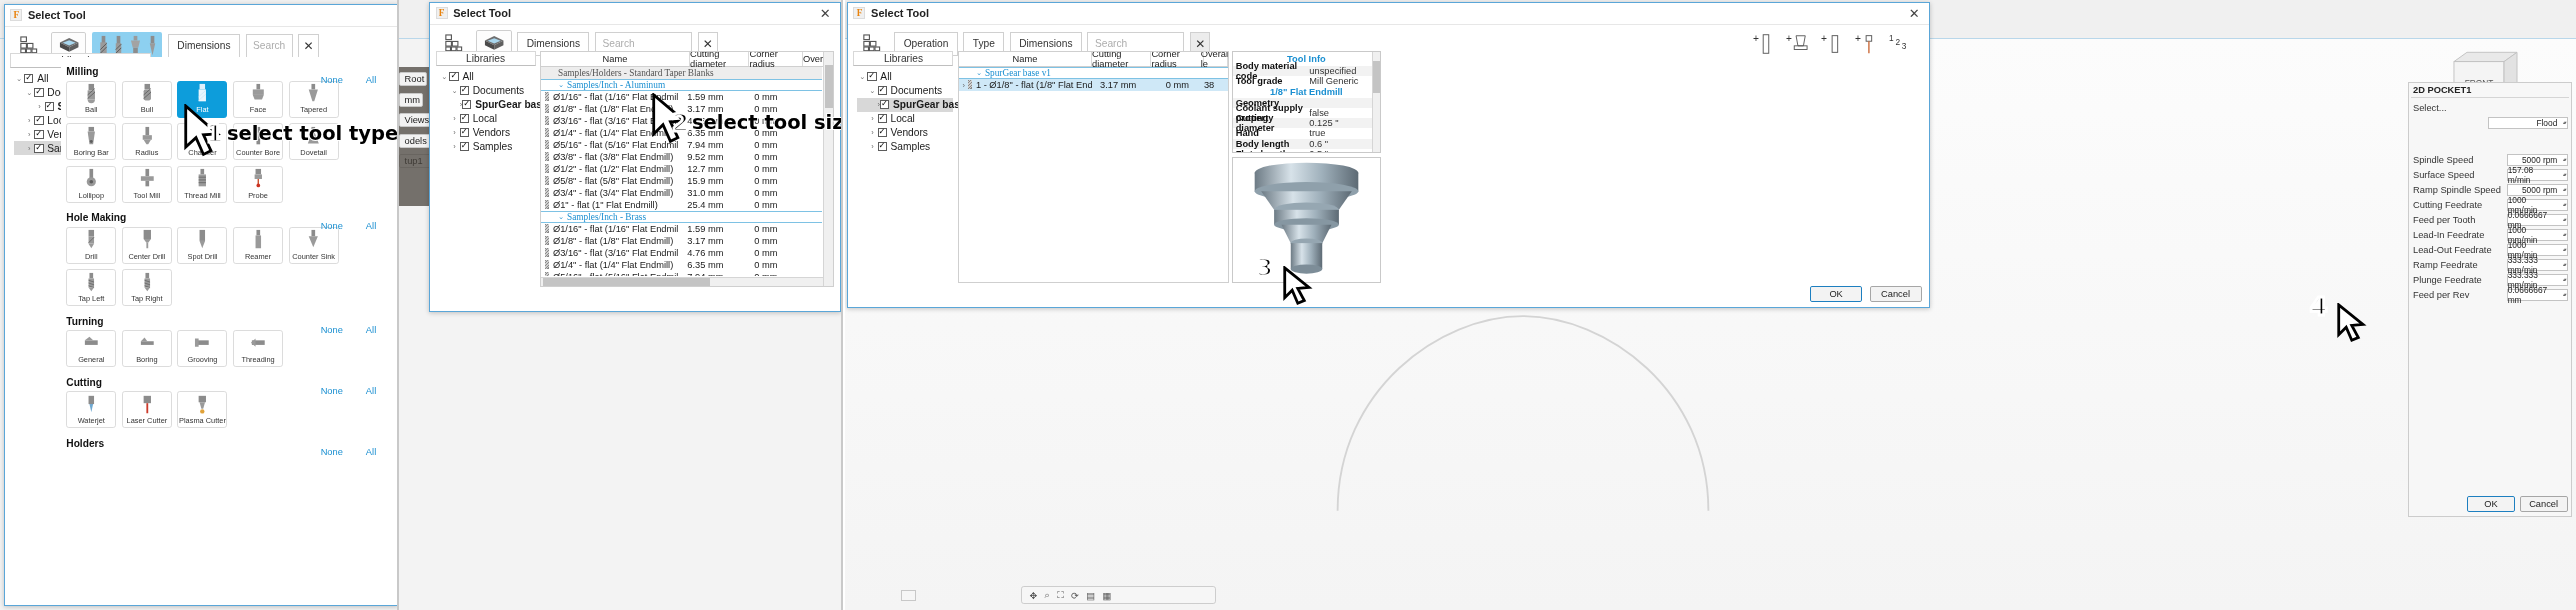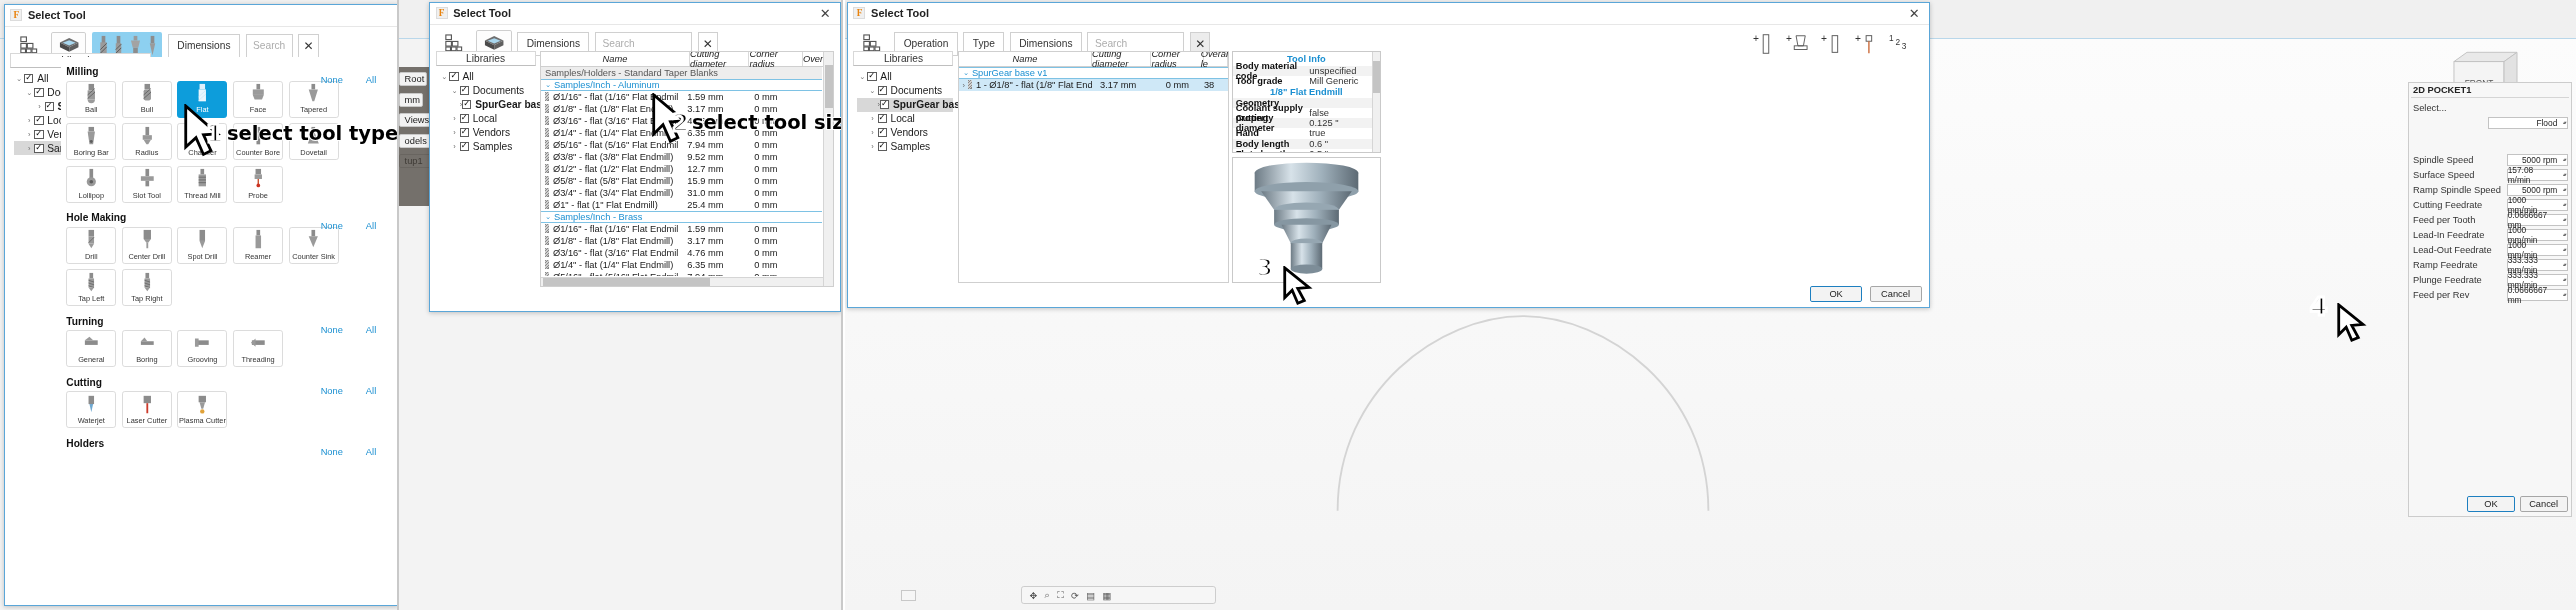--- a/index.html
+++ b/index.html
@@ -55,28 +55,28 @@
   .grid { display:flex; flex-wrap:wrap; gap:5.6px; }
   .tcard { width:50px; height:37px; border:0.9px solid #dcdcdc; border-radius:2.8px; background:#fff;
      display:flex; flex-direction:column; align-items:center; justify-content:flex-end; padding-bottom:1.9px; }
   .tcard.sel { background:#0d9ddb; border-color:#0d9ddb; }
   .tcard .cap { font-size:7.4px; color:#333; line-height:8.4px; }
   .tcard.sel .cap { color:#fff; }
   .tcard .pic { flex:1; display:flex; align-items:center; justify-content:center; }
 
   
   .tbl { position:absolute; border:0.9px solid #cfcfcf; background:#fff; overflow:hidden; }
-  .thead { display:flex; height:15px; background:#fff; border-bottom:0.9px solid #cfcfcf; font-size:9.3px;font-style:italic; }
+  .thead { display:flex; height:15px; background:#fff; border-bottom:0.9px solid #cfcfcf; font-size:9.3px; }
   .thead div { border-right:0.9px solid #d9d9d9; display:flex; align-items:center; justify-content:center; color:#222; }
   .trow { display:flex; height:12px; font-size:9.3px; align-items:center; }
   .trow .nm { padding-left:3.7px; white-space:nowrap; overflow:hidden; }
   .trow .nm .bit { display:inline-block; width:4.6px; height:8.4px; background:
       repeating-linear-gradient(135deg,#8a8a8a 0 0.9px,#cfcfcf 0.9px 1.9px); vertical-align:-0.9px; margin-right:3.7px;}
   .trow .cd, .trow .cr { text-align:right; padding-right:15px; }
-  .grp-row { background:#ededed; color:#555; font-size:9.3px; padding-left:4px; height:12px; display:flex; align-items:center; }
+  .grp-row { background:#ededed; color:#555; font-size:9.3px; padding-left:17px; height:12px; display:flex; align-items:center;font-family:Liberation Serif, serif; }
   .grp-row.link { background:#fff; color:#1a8fd1; border-top:0.9px solid #7ec2e4; border-bottom:0.9px solid #7ec2e4; }
   .grp-row .arw { font-size:7.4px; margin-right:2.8px; color:#1a8fd1; }
   .trow.selrow { background:#cfe8f7; }
 
   .scroll-v { position:absolute; right:0; top:0; width:10.2px; bottom:0; background:#f0f0f0; border-left:0.9px solid #d5d5d5; }
   .scroll-v .thumb { position:absolute; left:0.9px; width:8.4px; background:#c4c4c4; }
   .scroll-h { position:absolute; left:0; right:10.2px; bottom:0; height:9.3px; background:#f0f0f0; border-top:0.9px solid #d5d5d5; }
   .scroll-h .thumb { position:absolute; top:0.9px; height:7.4px; background:#c4c4c4; }
 
   
@@ -348,21 +348,21 @@
             <div class="cap">Lollipop</div>
           </div>
           <div class="tcard ">
             <div class="pic">
                   <svg width="18.6" height="22" viewBox="0 0 20 24">
                     <rect x="8" y="1" width="4" height="8" fill="#8c8c8c"></rect>
                     <rect x="3" y="9" width="14" height="5" fill="#9a9a9a"></rect>
                     <rect x="8" y="14" width="4" height="6" fill="#8c8c8c"></rect>
                   </svg>
                 </div>
-            <div class="cap">Slot Tool</div>
+            <div class="cap">Tool Mill</div>
           </div>
           <div class="tcard ">
             <div class="pic">
                   <svg width="18.6" height="22" viewBox="0 0 20 24">
                     <rect x="8" y="1" width="4" height="6" fill="#8c8c8c"></rect>
                     <rect x="6" y="7" width="8" height="13" fill="#9a9a9a"></rect>
                     <g stroke="#5d5d5d" stroke-width=".8">
                       <line x1="6" y1="10" x2="14" y2="10"></line>
                       <line x1="6" y1="13" x2="14" y2="13"></line>
                       <line x1="6" y1="16" x2="14" y2="16"></line>

